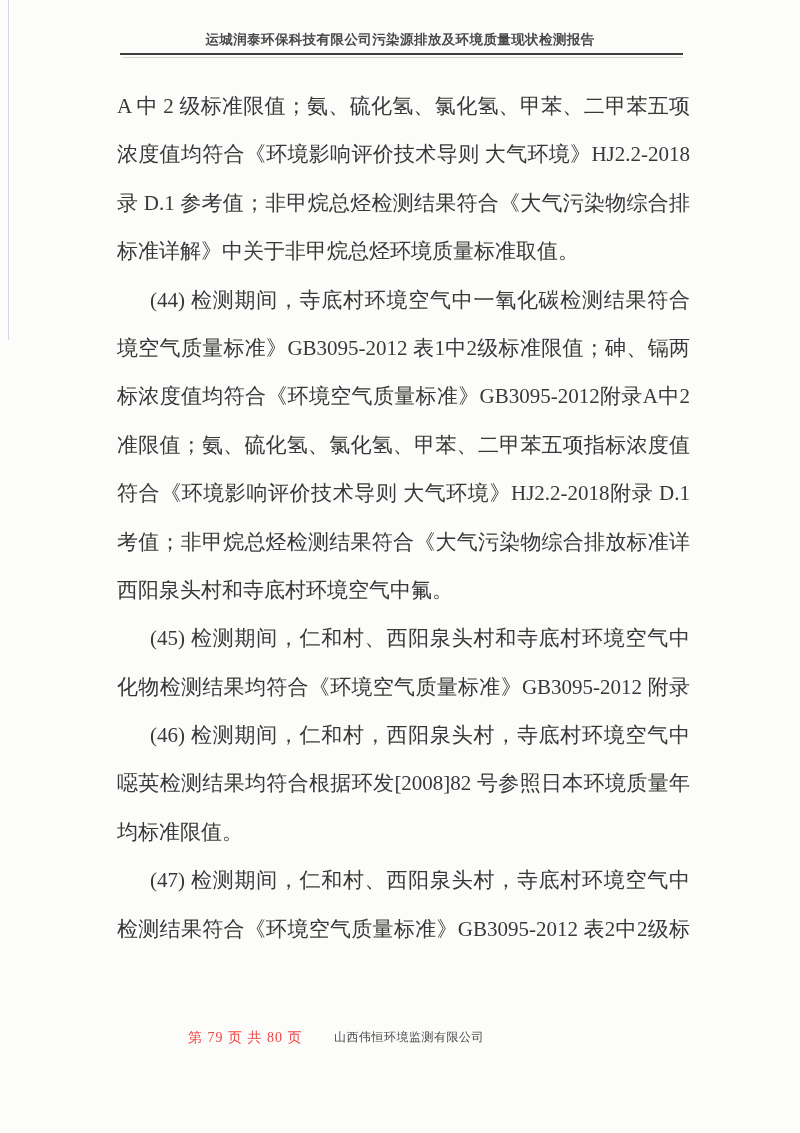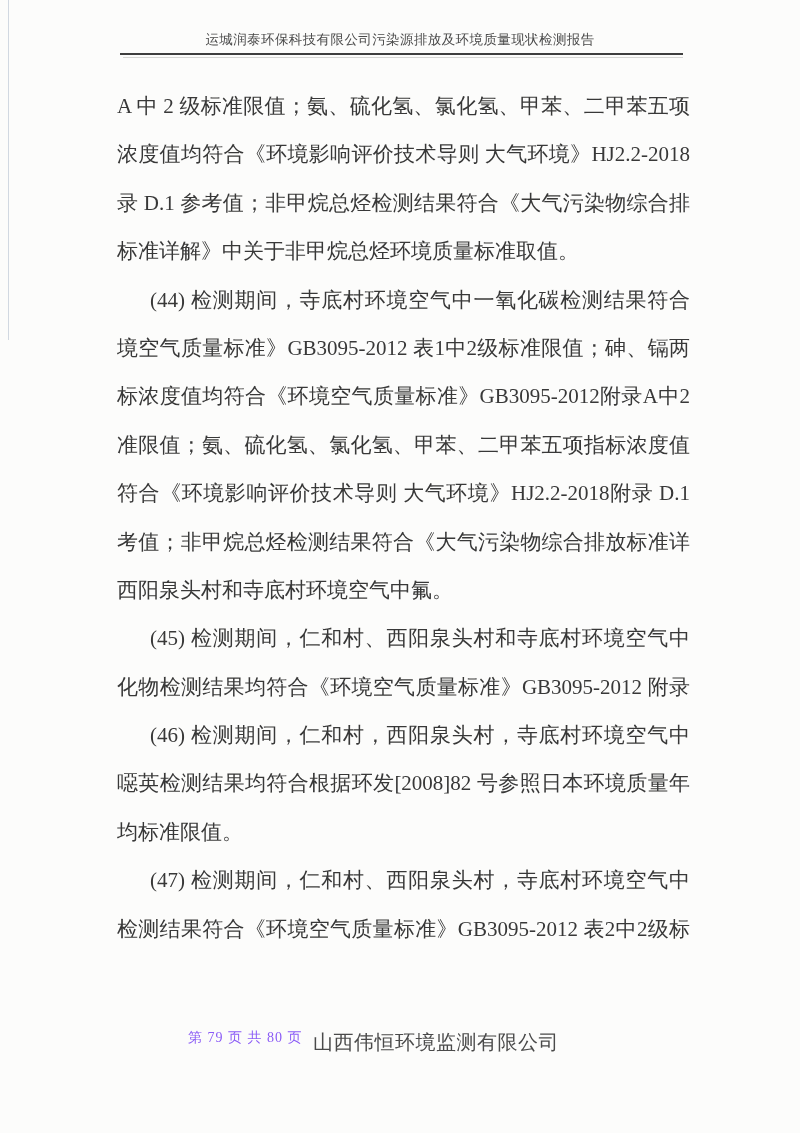--- a/index.html
+++ b/index.html
@@ -6,36 +6,36 @@
   .page{
     position:relative;width:800px;height:1133px;margin:0 auto;
     background:#fcfcfb;overflow:hidden;
     font-family:"Liberation Serif","DejaVu Serif",serif;
   }
   
   .scan-edge{position:absolute;left:8px;top:0;width:1px;height:340px;
     background:rgba(165,180,200,0.5);}
   
   .hdr-title{position:absolute;top:31px;left:0;width:100%;text-align:center;
-    font-size:13.5px;color:#4a4a4a;letter-spacing:.4px;}
+    font-size:13.5px;color:#4a4a4a;letter-spacing:.4px;font-weight:bold;}
   .hdr-rule{position:absolute;top:53px;left:120px;width:563px;height:2px;
     background:#3e3e3e;}
   .hdr-rule-echo{position:absolute;top:57px;left:123px;width:560px;height:1px;
     background:#d6d6d4;}
   
   .doc-body{position:absolute;top:82px;left:117px;width:573px;
     font-size:21px;color:#383838;}
   .bline{height:48.4px;line-height:48.4px;overflow:hidden;
     text-align:justify;text-align-last:justify;}
   .bline.pend{text-align:left;text-align-last:left;font-family:Liberation Serif, serif;}
   .bline.indent{text-indent:33px;}
   
   .footer-page{position:absolute;top:1029px;left:188px;font-size:14px;
-    color:#8b5cf6;letter-spacing:1px;}
-  .footer-company{position:absolute;top:1029px;left:313px;font-size:20px;
+    color:#ef4444;letter-spacing:1px;}
+  .footer-company{position:absolute;top:1029px;left:334px;font-size:12px;
     color:#4a4a4a;letter-spacing:.5px;}
 </style>
 </head>
 <body>
 
 <div class="page">
 
   <div class="scan-edge"></div>
 
   <div class="hdr-title">运城润泰环保科技有限公司污染源排放及环境质量现状检测报告</div>

